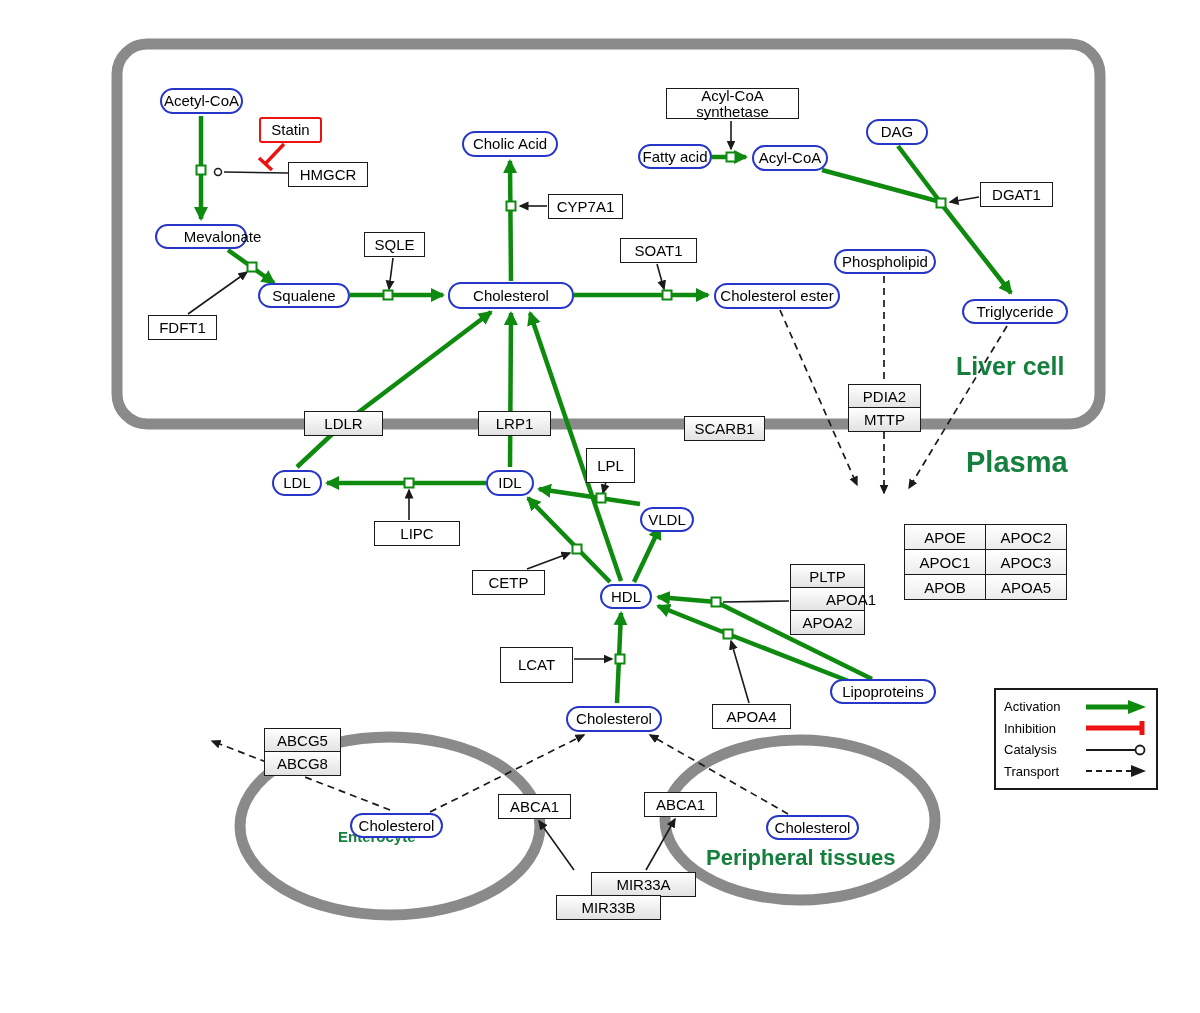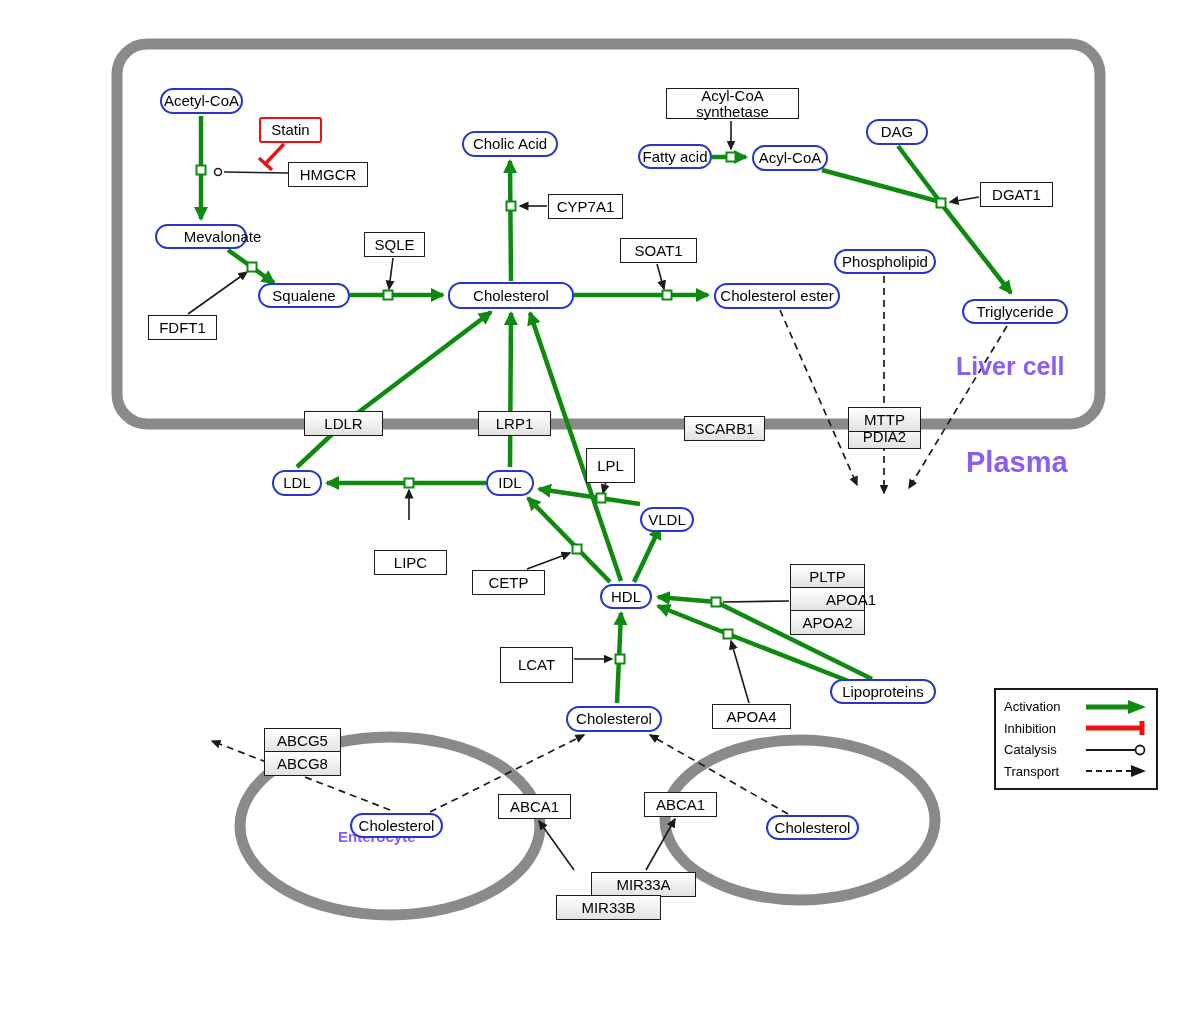--- a/index.html
+++ b/index.html
@@ -14,21 +14,21 @@
   .rx{fill:#fff;stroke:var(--activation);stroke-width:2;}
   .cat-circle{fill:#fff;stroke:#1a1a1a;stroke-width:1.5;}
   .fill-act{fill:var(--activation);}
   .fill-blk{fill:#1a1a1a;}
   .node{position:absolute;box-sizing:border-box;display:flex;align-items:center;justify-content:center;
         text-align:center;background:#fff;font-size:15px;line-height:1.02;white-space:nowrap;}
   .metab{border:2.5px solid var(--metabolite);border-radius:13px;}
   .inhibitor{border:2.5px solid var(--inhibition);border-radius:3px;}
   .enz{border:1.5px solid #1a1a1a;background:linear-gradient(#ffffff,#e2e2e2);}
   .enz.plain{background:#fff;}
-  .comp-label{position:absolute;font-weight:bold;color:#8b5cf6;white-space:nowrap;}
+  .comp-label{position:absolute;font-weight:bold;color:#15803d;white-space:nowrap;}
   .apo-table{position:absolute;display:grid;border-top:1.5px solid #1a1a1a;border-left:1.5px solid #1a1a1a;}
   .apo-cell{box-sizing:border-box;border-right:1.5px solid #1a1a1a;border-bottom:1.5px solid #1a1a1a;
             background:linear-gradient(#ffffff,#ececec);display:flex;align-items:center;justify-content:center;font-size:15px;}
   .legend{position:absolute;left:994px;top:688px;width:164px;height:102px;box-sizing:border-box;
           border:2.5px solid #1a1a1a;background:#fff;padding:6px 8px;display:flex;flex-direction:column;justify-content:center;}
   .legend-row{display:flex;align-items:center;justify-content:space-between;height:22px;}
   .legend-row span{font-size:13px;}
 </style>
 </head>
 <body>
@@ -119,20 +119,21 @@
       <rect class="rx" x="711.5" y="597.5" width="9" height="9"></rect>
       <rect class="rx" x="723.5" y="629.5" width="9" height="9"></rect>
       <rect class="rx" x="615.5" y="654.5" width="9" height="9"></rect>
       <circle class="cat-circle" cx="218" cy="172" r="3.5"></circle>
     </g>
   </svg>
 
   <div class="comp-label" style="left:956px;top:352px;font-size:25px;">Liver cell</div>
   <div class="comp-label" style="left:966px;top:446px;font-size:29px;">Plasma</div>
   <div class="comp-label" style="left:338px;top:828px;font-size:15px;">Enterocyte</div>
+  <div class="comp-label" style="left:706px;top:845px;font-size:22px;">Peripheral tissues</div>
 
   <div class="node metab" style="left:160px;top:88px;width:83px;height:26px;">Acetyl-CoA</div>
   <div class="node inhibitor" style="left:259px;top:117px;width:63px;height:26px;">Statin</div>
   <div class="node metab" style="left:155px;top:224px;width:92px;height:25px;padding-left:43px;">Mevalonate</div>
   <div class="node metab" style="left:258px;top:283px;width:92px;height:25px;">Squalene</div>
   <div class="node metab" style="left:462px;top:131px;width:96px;height:26px;">Cholic Acid</div>
   <div class="node metab" style="left:448px;top:282px;width:126px;height:27px;">Cholesterol</div>
   <div class="node metab" style="left:714px;top:283px;width:126px;height:26px;">Cholesterol ester</div>
   <div class="node metab" style="left:638px;top:144px;width:74px;height:25px;">Fatty acid</div>
   <div class="node metab" style="left:752px;top:145px;width:76px;height:26px;">Acyl-CoA</div>
@@ -147,39 +148,47 @@
   <div class="node enz plain" style="left:620px;top:238px;width:77px;height:25px;">SOAT1</div>
   <div class="node enz plain" style="left:666px;top:88px;width:133px;height:31px;flex-direction:column;">
     <span>Acyl-CoA</span>
     <span>synthetase</span>
   </div>
   <div class="node enz plain" style="left:980px;top:182px;width:73px;height:25px;">DGAT1</div>
 
   <div class="node enz" style="left:304px;top:411px;width:79px;height:25px;">LDLR</div>
   <div class="node enz" style="left:478px;top:411px;width:73px;height:25px;">LRP1</div>
   <div class="node enz" style="left:684px;top:416px;width:81px;height:25px;">SCARB1</div>
-  <div class="node enz" style="left:848px;top:384px;width:73px;height:25px;margin-top:40px;">PDIA2</div>
+  <div class="node enz" style="left:848px;top:384px;width:73px;height:25px;">PDIA2</div>
   <div class="node enz" style="left:848px;top:407px;width:73px;height:25px;">MTTP</div>
 
   <div class="node metab" style="left:272px;top:470px;width:50px;height:26px;">LDL</div>
   <div class="node metab" style="left:486px;top:470px;width:48px;height:26px;">IDL</div>
   <div class="node metab" style="left:640px;top:499px;width:54px;height:25px;margin-top:8px;">VLDL</div>
   <div class="node metab" style="left:600px;top:584px;width:52px;height:25px;">HDL</div>
   <div class="node metab" style="left:830px;top:679px;width:106px;height:25px;">Lipoproteins</div>
   <div class="node metab" style="left:566px;top:706px;width:96px;height:26px;">Cholesterol</div>
 
-  <div class="node enz plain" style="left:374px;top:550px;width:73px;height:25px;">LIPC</div>
+  <div class="node enz plain" style="left:374px;top:521px;width:86px;height:25px;">LIPC</div>
   <div class="node enz plain" style="left:586px;top:448px;width:49px;height:35px;">LPL</div>
   <div class="node enz plain" style="left:472px;top:570px;width:73px;height:25px;">CETP</div>
   <div class="node enz plain" style="left:500px;top:647px;width:73px;height:36px;">LCAT</div>
   <div class="node enz" style="left:790px;top:564px;width:75px;height:25px;">PLTP</div>
   <div class="node enz" style="left:790px;top:587px;width:75px;height:25px;padding-left:47px;">APOA1</div>
   <div class="node enz" style="left:790px;top:610px;width:75px;height:25px;">APOA2</div>
   <div class="node enz plain" style="left:712px;top:704px;width:79px;height:25px;">APOA4</div>
 
+  <div class="apo-table" style="left:904px;top:524px;grid-template-columns:81px 81px;grid-auto-rows:25px;">
+    <div class="apo-cell">APOE</div>
+    <div class="apo-cell">APOC2</div>
+    <div class="apo-cell">APOC1</div>
+    <div class="apo-cell">APOC3</div>
+    <div class="apo-cell">APOB</div>
+    <div class="apo-cell">APOA5</div>
+  </div>
 
   <div class="node enz" style="left:264px;top:728px;width:77px;height:25px;">ABCG5</div>
   <div class="node enz" style="left:264px;top:751px;width:77px;height:25px;">ABCG8</div>
   <div class="node metab" style="left:350px;top:813px;width:93px;height:25px;">Cholesterol</div>
   <div class="node enz plain" style="left:498px;top:794px;width:73px;height:25px;">ABCA1</div>
   <div class="node enz plain" style="left:644px;top:792px;width:73px;height:25px;">ABCA1</div>
   <div class="node metab" style="left:766px;top:815px;width:93px;height:25px;">Cholesterol</div>
   <div class="node enz" style="left:556px;top:872px;width:105px;height:25px;margin-left:35px;">MIR33A</div>
   <div class="node enz" style="left:556px;top:895px;width:105px;height:25px;">MIR33B</div>
 

